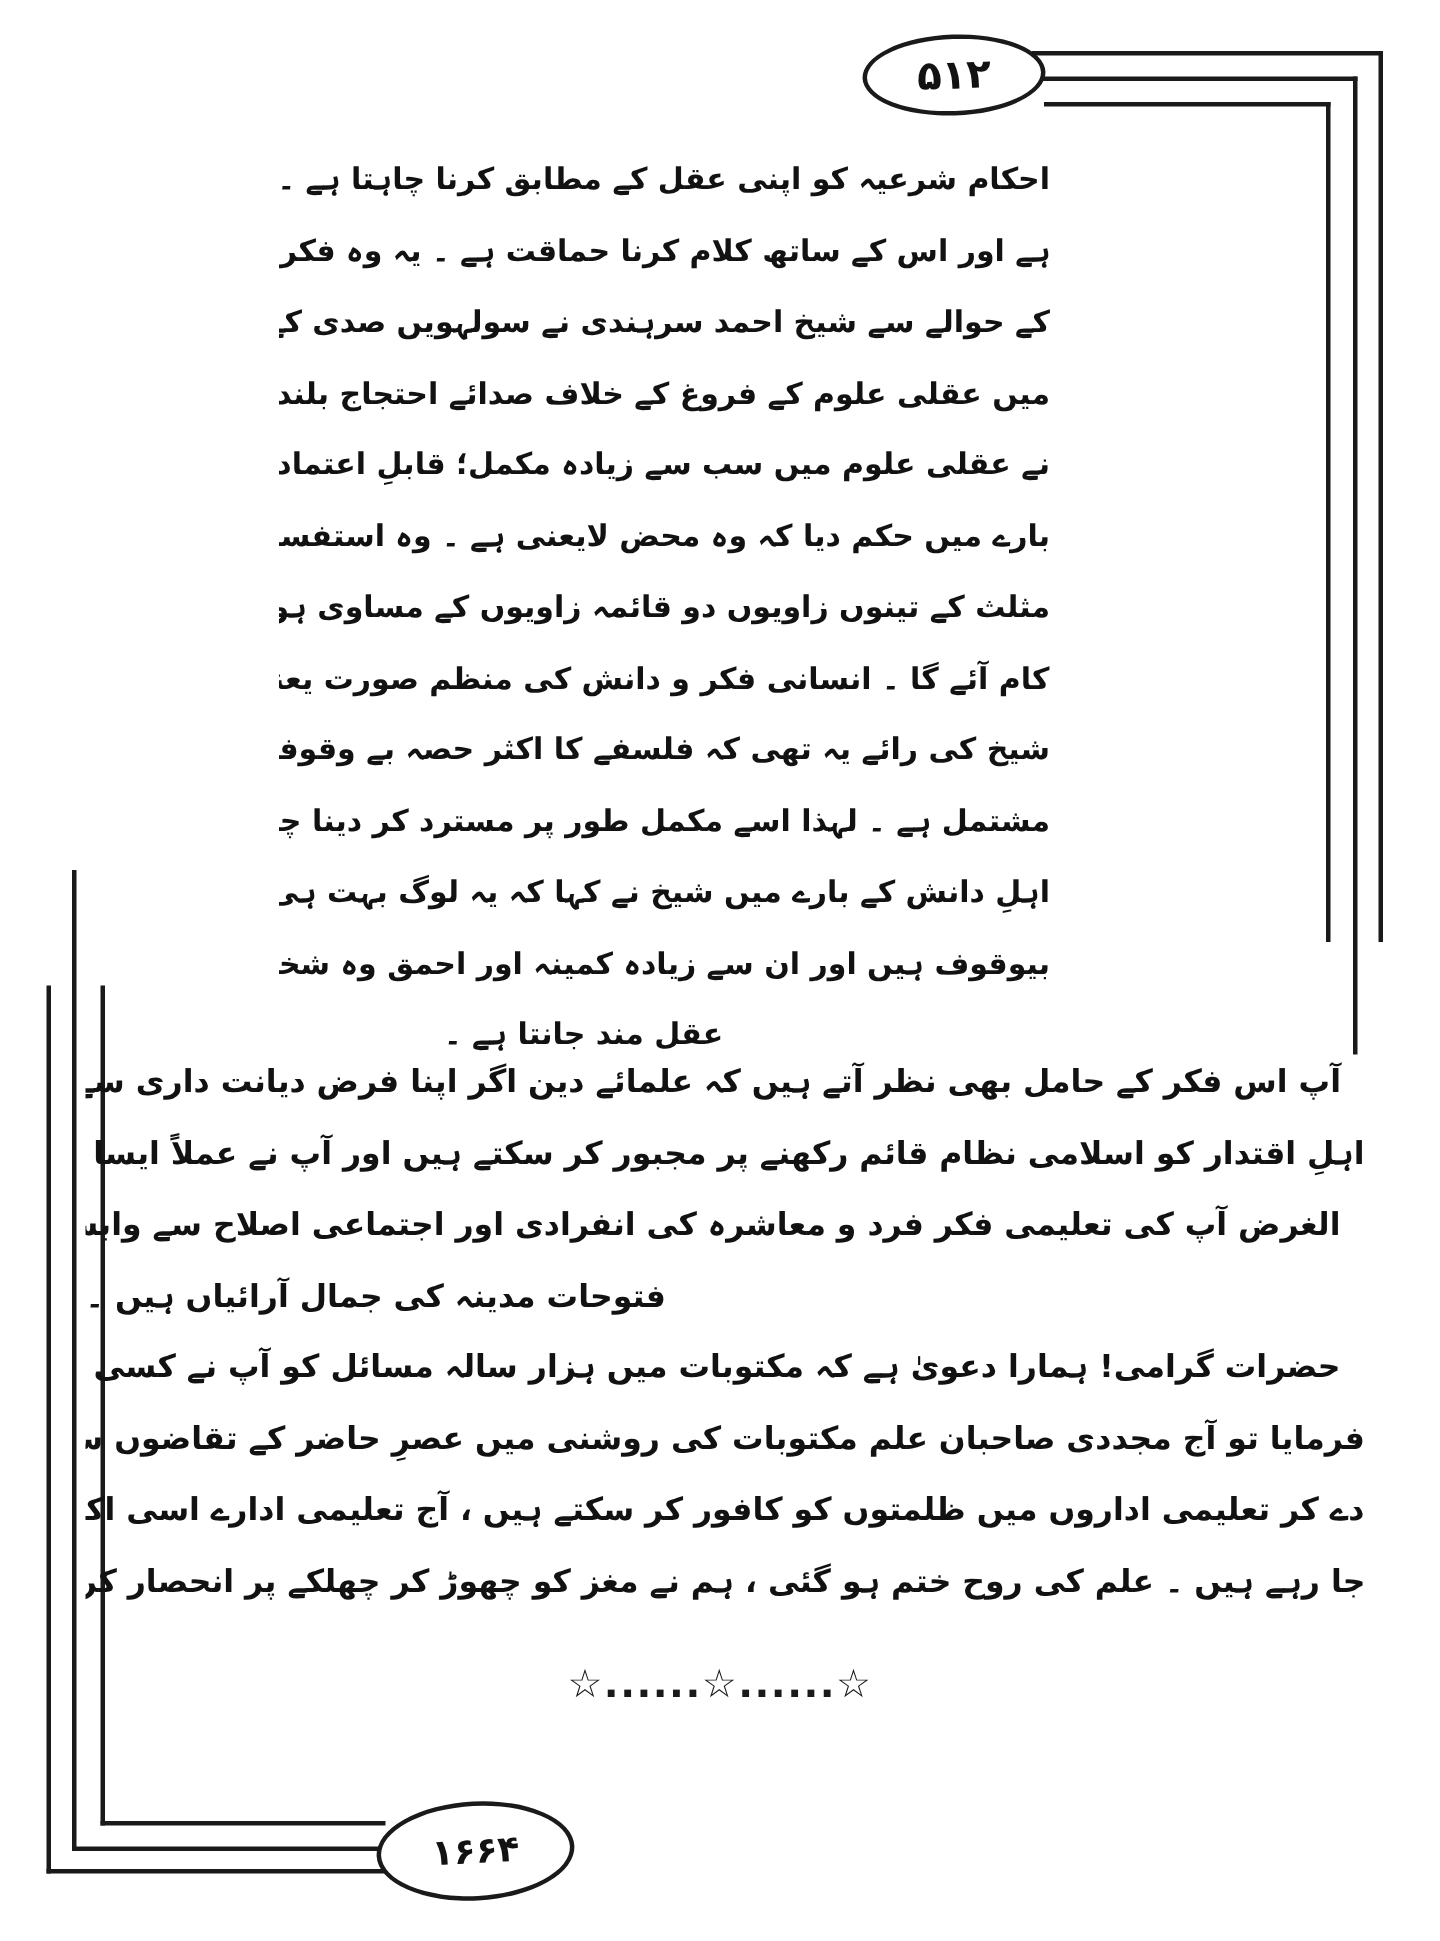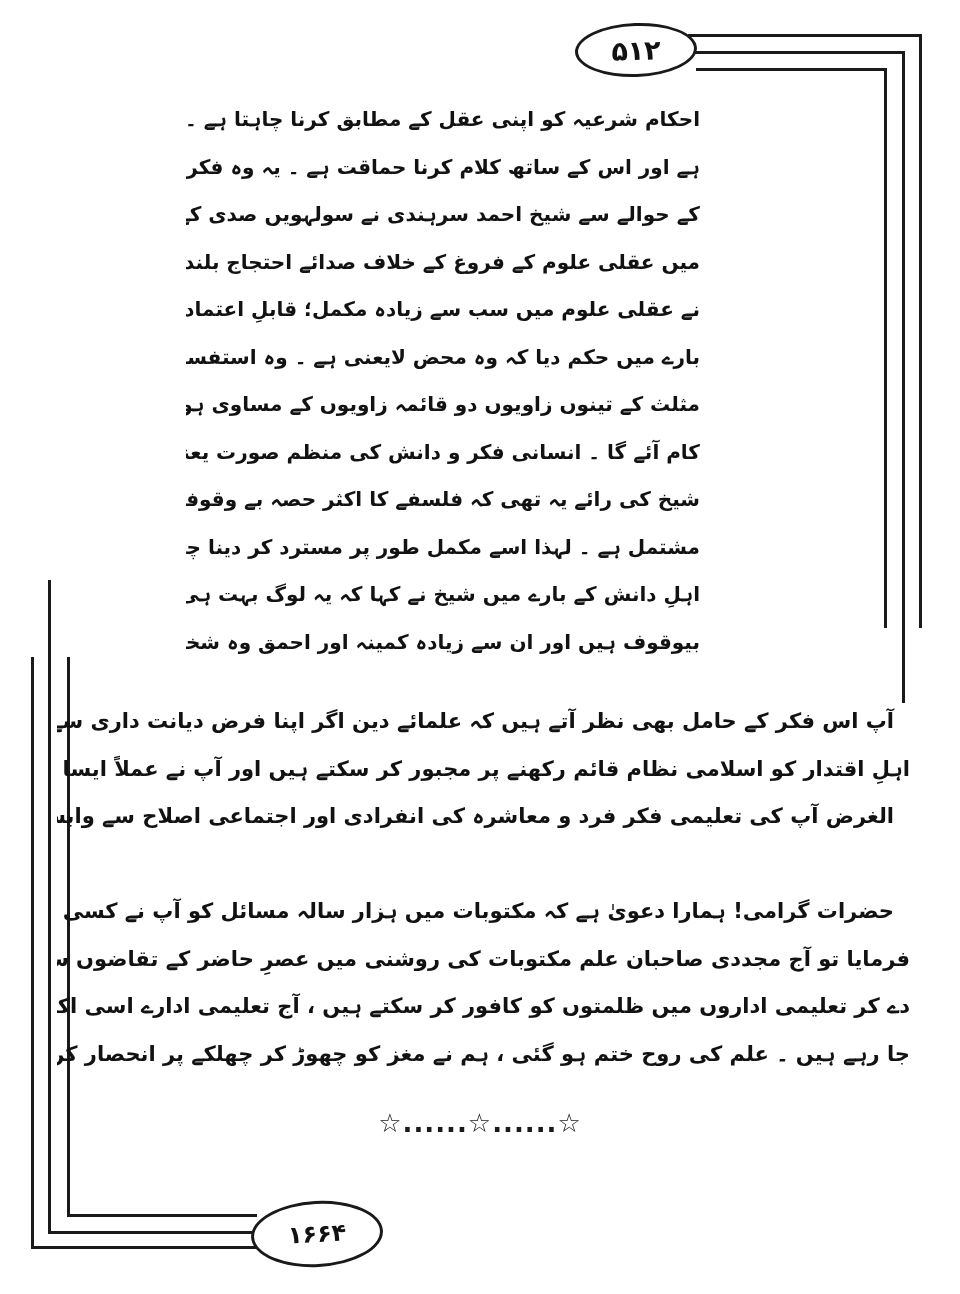--- a/index.html
+++ b/index.html
@@ -82,29 +82,31 @@
     <div class="tline just">کے حوالے سے شیخ احمد سرہندی نے سولہویں صدی کے مسلم ہندوستان</div>
     <div class="tline just">میں عقلی علوم کے فروغ کے خلاف صدائے احتجاج بلند کی ۔ چنانچہ انہوں</div>
     <div class="tline just">نے عقلی علوم میں سب سے زیادہ مکمل؛ قابلِ اعتماد اور مفید علم ریاضی کے</div>
     <div class="tline just">بارے میں حکم دیا کہ وہ محض لایعنی ہے ۔ وہ استفسار کرتے ہیں کہ بھلا</div>
     <div class="tline just">مثلث کے تینوں زاویوں دو قائمہ زاویوں کے مساوی ہونے کا علم کس</div>
     <div class="tline just">کام آئے گا ۔ انسانی فکر و دانش کی منظم صورت یعنی فلسفے کے بارے میں</div>
     <div class="tline just">شیخ کی رائے یہ تھی کہ فلسفے کا اکثر حصہ بے وقوفی اور سفاہت کی باتوں پر</div>
     <div class="tline just">مشتمل ہے ۔ لہذا اسے مکمل طور پر مسترد کر دینا چاہیے ۔ فلاسفہ اور</div>
     <div class="tline just">اہلِ دانش کے بارے میں شیخ نے کہا کہ یہ لوگ بہت ہی بے خود اور</div>
     <div class="tline just">بیوقوف ہیں اور ان سے زیادہ کمینہ اور احمق وہ شخص ہے جو ان کو دانا اور</div>
+    <div class="tline alast-left pad-left">عقل مند جانتا ہے ۔</div>
   </div>
 
   <div class="para parawide para2">
     <div class="tline just indent-first">آپ اس فکر کے حامل بھی نظر آتے ہیں کہ علمائے دین اگر اپنا فرض دیانت داری سے ادا کریں تو وہ</div>
     <div class="tline alast-right">اہلِ اقتدار کو اسلامی نظام قائم رکھنے پر مجبور کر سکتے ہیں اور آپ نے عملاً ایسا کر بھی دکھایا ۔</div>
   </div>
 
   <div class="para parawide para3">
     <div class="tline just indent-first">الغرض آپ کی تعلیمی فکر فرد و معاشرہ کی انفرادی اور اجتماعی اصلاح سے وابستہ ہے اور پیشِ نظر</div>
+    <div class="tline alast-left">فتوحات مدینہ کی جمال آرائیاں ہیں ۔</div>
   </div>
 
   <div class="para parawide para4">
     <div class="tline just indent-first">حضرات گرامی! ہمارا دعویٰ ہے کہ مکتوبات میں ہزار سالہ مسائل کو آپ نے کسی نہ کسی رنگ میں بیان</div>
     <div class="tline just">فرمایا تو آج مجددی صاحبان علم مکتوبات کی روشنی میں عصرِ حاضر کے تقاضوں سے ہم آہنگ نصاب ترتیب</div>
     <div class="tline just">دے کر تعلیمی اداروں میں ظلمتوں کو کافور کر سکتے ہیں ، آج تعلیمی ادارے اسی اکبری الحاد کا شکار ہوتے چلے</div>
     <div class="tline alast-left">جا رہے ہیں ۔ علم کی روح ختم ہو گئی ، ہم نے مغز کو چھوڑ کر چھلکے پر انحصار کر لیا ۔</div>
   </div>
 
   <div class="stars">☆......☆......☆</div>

